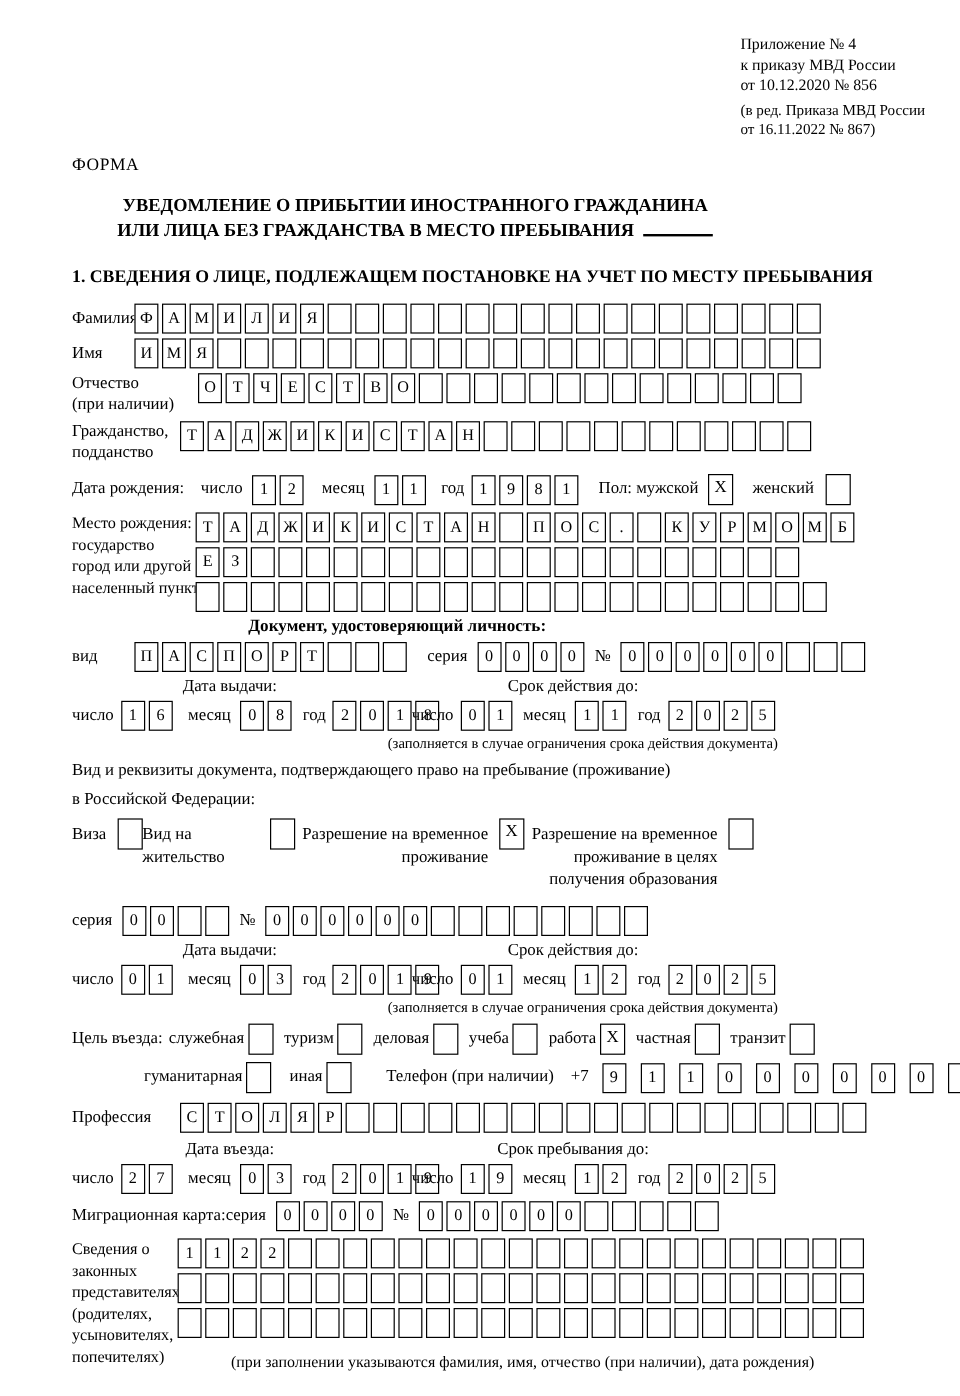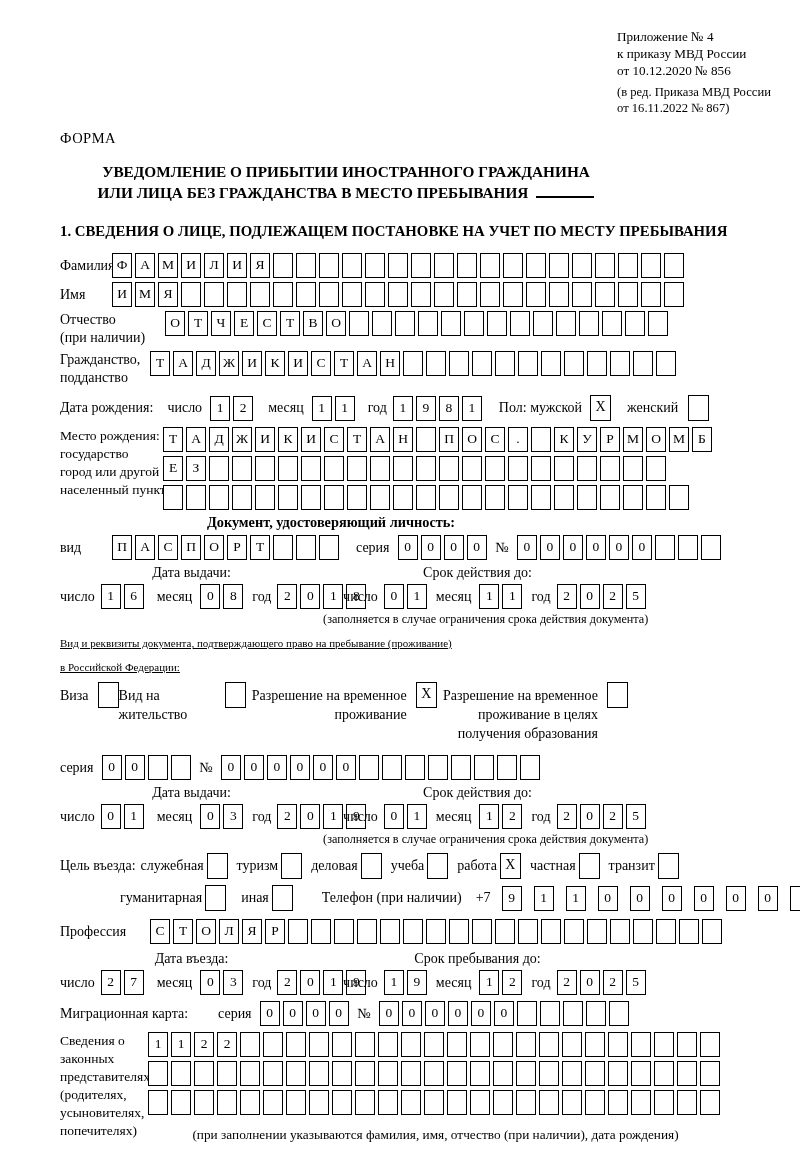--- a/index.html
+++ b/index.html
@@ -43,38 +43,38 @@
   .doc-heading { text-align: center; font-weight: bold; font-size: 14.3px; margin: 2px 30px 4px 0; }
 
   
   .datepair { display: flex; margin-top: 2px; margin-bottom: 3px; }
   .dhalf-left { width: 46%; }
   .dhalf-right { width: 54%; }
   .dtitle { text-align: center; font-size: 14px; line-height: 17px; }
   .dcells { display: flex; align-items: center; margin-top: 3px; white-space: nowrap; }
   .dnote { font-size: 12.2px; margin-top: 3px; text-align: right; white-space: nowrap; }
 
-  .intro { font-size: 11px; line-height: 24px; margin-top: 4px; text-decoration: underline; }
+  .intro { font-size: 14px; line-height: 24px; margin-top: 4px; }
 
   .optrow { display: flex; align-items: flex-start; justify-content: space-between; margin-top: 3px; margin-bottom: 12px; padding-right: 4px; }
   .opt { display: flex; align-items: flex-start; gap: 9px; }
   .opt .olbl { line-height: 19px; padding-top: 4px; }
   .opt.multi .olbl { max-width: 186px; white-space: normal; text-align: right; }
 
   .goal-row { display: flex; align-items: center; margin-bottom: 6px; white-space: nowrap; }
   .goal-row .glbl { margin-right: 5px; }
   .goal-row .cell { margin-left: 3px; margin-right: 9px; }
   .indent60 { margin-left: 60px; }
 
   .repgrid { display: flex; flex-direction: column; gap: 4px; }
   .rep-note { font-size: 13.3px; margin-top: 8px; text-align: center; white-space: nowrap; }
 
   .ml6{margin-left:6px;} .ml10{margin-left:10px;} .ml12{margin-left:12px;}
   .ml14{margin-left:14px;} .ml16{margin-left:16px;} .ml20{margin-left:20px;}
-  .mr6{margin-right:6px;} .mr8{margin-right:8px;} .mr10{margin-right:10px;} .mr14{margin-right:14px;} .mr30{margin-right:30px;}
+  .mr6{margin-right:6px;} .mr8{margin-right:8px;} .mr10{margin-right:10px;} .mr14{margin-right:14px;} .mr30{}
   .mt6{margin-top:6px;} .mt8{margin-top:8px;}
 </style>
 </head>
 <body>
 
 <div class="page">
 
   <div class="appendix">
     <div>Приложение № 4</div>
     <div>к приказу МВД России</div>

